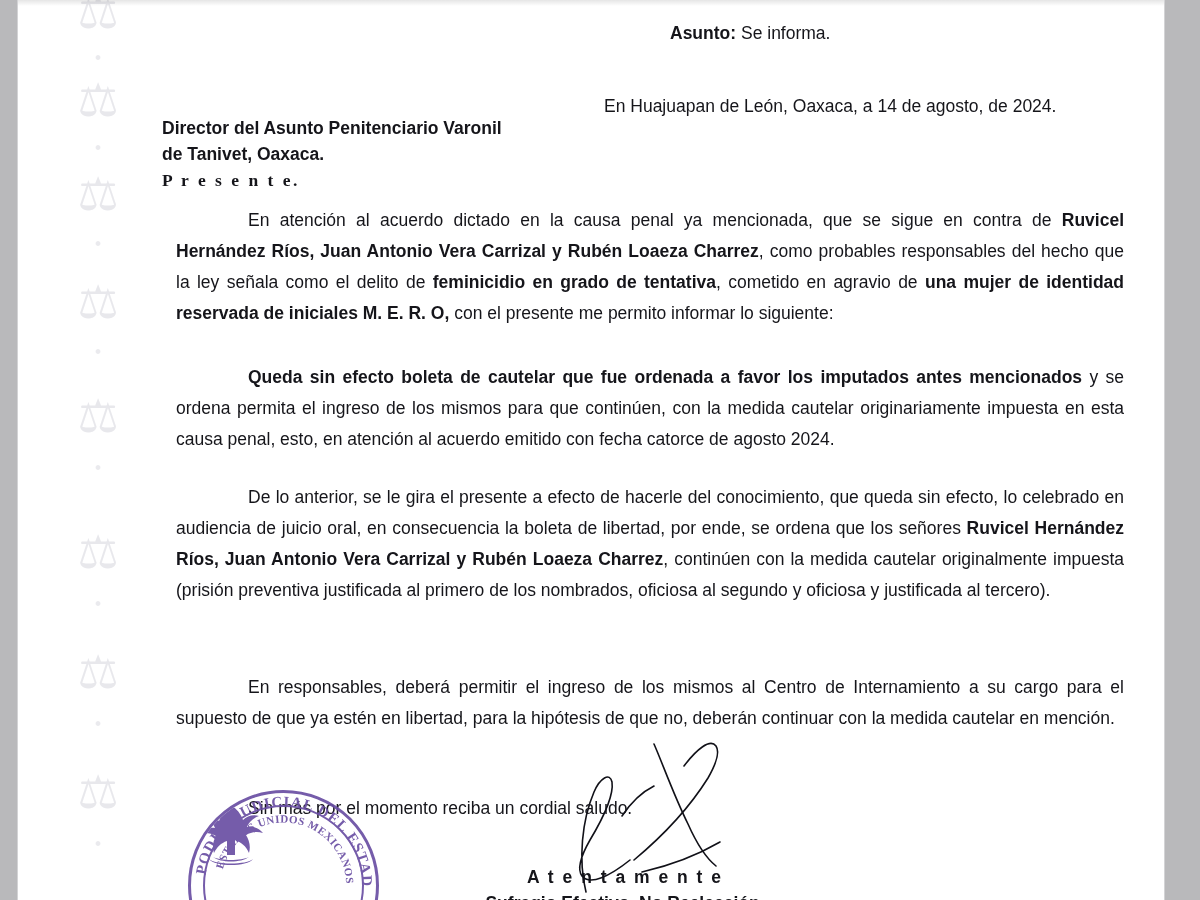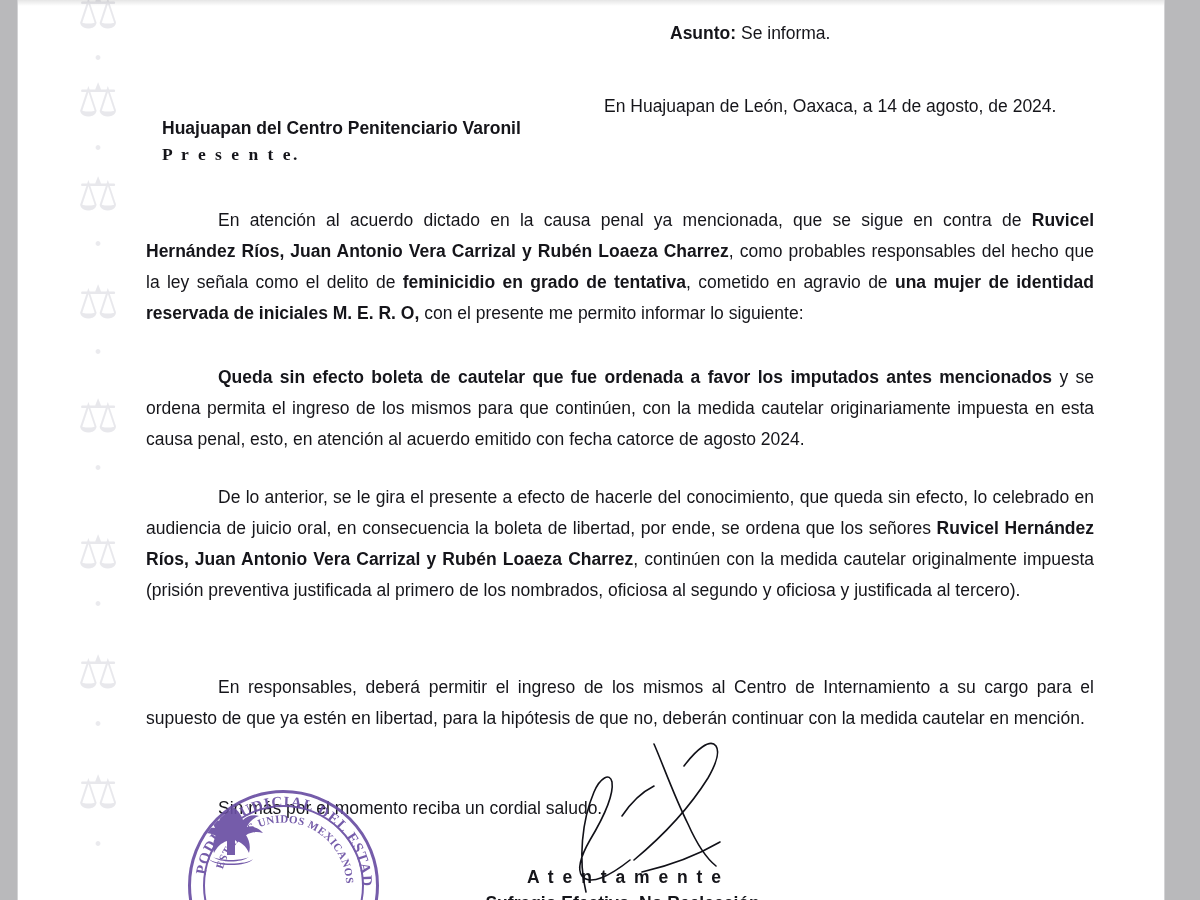--- a/index.html
+++ b/index.html
@@ -115,21 +115,21 @@
     font-weight: bold;
     line-height: 26px;
   }
   .addressee .spaced {
     letter-spacing: 2.5px;
     font-family: Liberation Serif, serif;
   }
 
   .para {
     position: absolute;
-    left: 6px;
+    left: 36px;
     width: 948px;
     text-align: justify;
     text-justify: inter-word;
   }
   .para .indent { display: inline-block; width: 72px; }
 
   .p1 { top: 205px; }
   .p2 { top: 362px; }
   .p3 { top: 482px; }
   .p4 { top: 672px; }
@@ -235,21 +235,22 @@
 
     <div class="doc">
 
       <div class="line-asunto">
         <b>Asunto:</b><span> Se informa.</span>
       </div>
 
       <div class="line-place">En Huajuapan de León, Oaxaca, a 14 de agosto, de 2024.</div>
 
       <div class="addressee">
-        <div>Huajuapan del Centro Penitenciario Varonil</div>
+        <div>Director del Asunto Penitenciario Varonil</div>
+        <div>de Tanivet, Oaxaca.</div>
         <div class="spaced">P r e s e n t e.</div>
       </div>
 
       <div class="para p1">
         <span class="indent"></span><span>En atención al acuerdo dictado en la causa penal ya mencionada, que se sigue en contra de  </span><b>Ruvicel Hernández Ríos, Juan Antonio Vera Carrizal y Rubén Loaeza Charrez</b><span>, como probables responsables del hecho que la ley señala como el delito de </span><b>feminicidio en grado de tentativa</b><span>, cometido en agravio de </span><b>una mujer de identidad reservada de iniciales M. E. R. O,</b><span> con el presente me permito informar lo siguiente:</span>
       </div>
 
       <div class="para p2">
         <span class="indent"></span><b>Queda sin efecto boleta de cautelar que fue ordenada a favor los imputados antes mencionados</b><span> y se ordena permita el ingreso de los mismos para que continúen, con la medida cautelar originariamente impuesta en esta causa penal, esto, en atención al acuerdo emitido con fecha catorce de agosto 2024.</span>
       </div>

